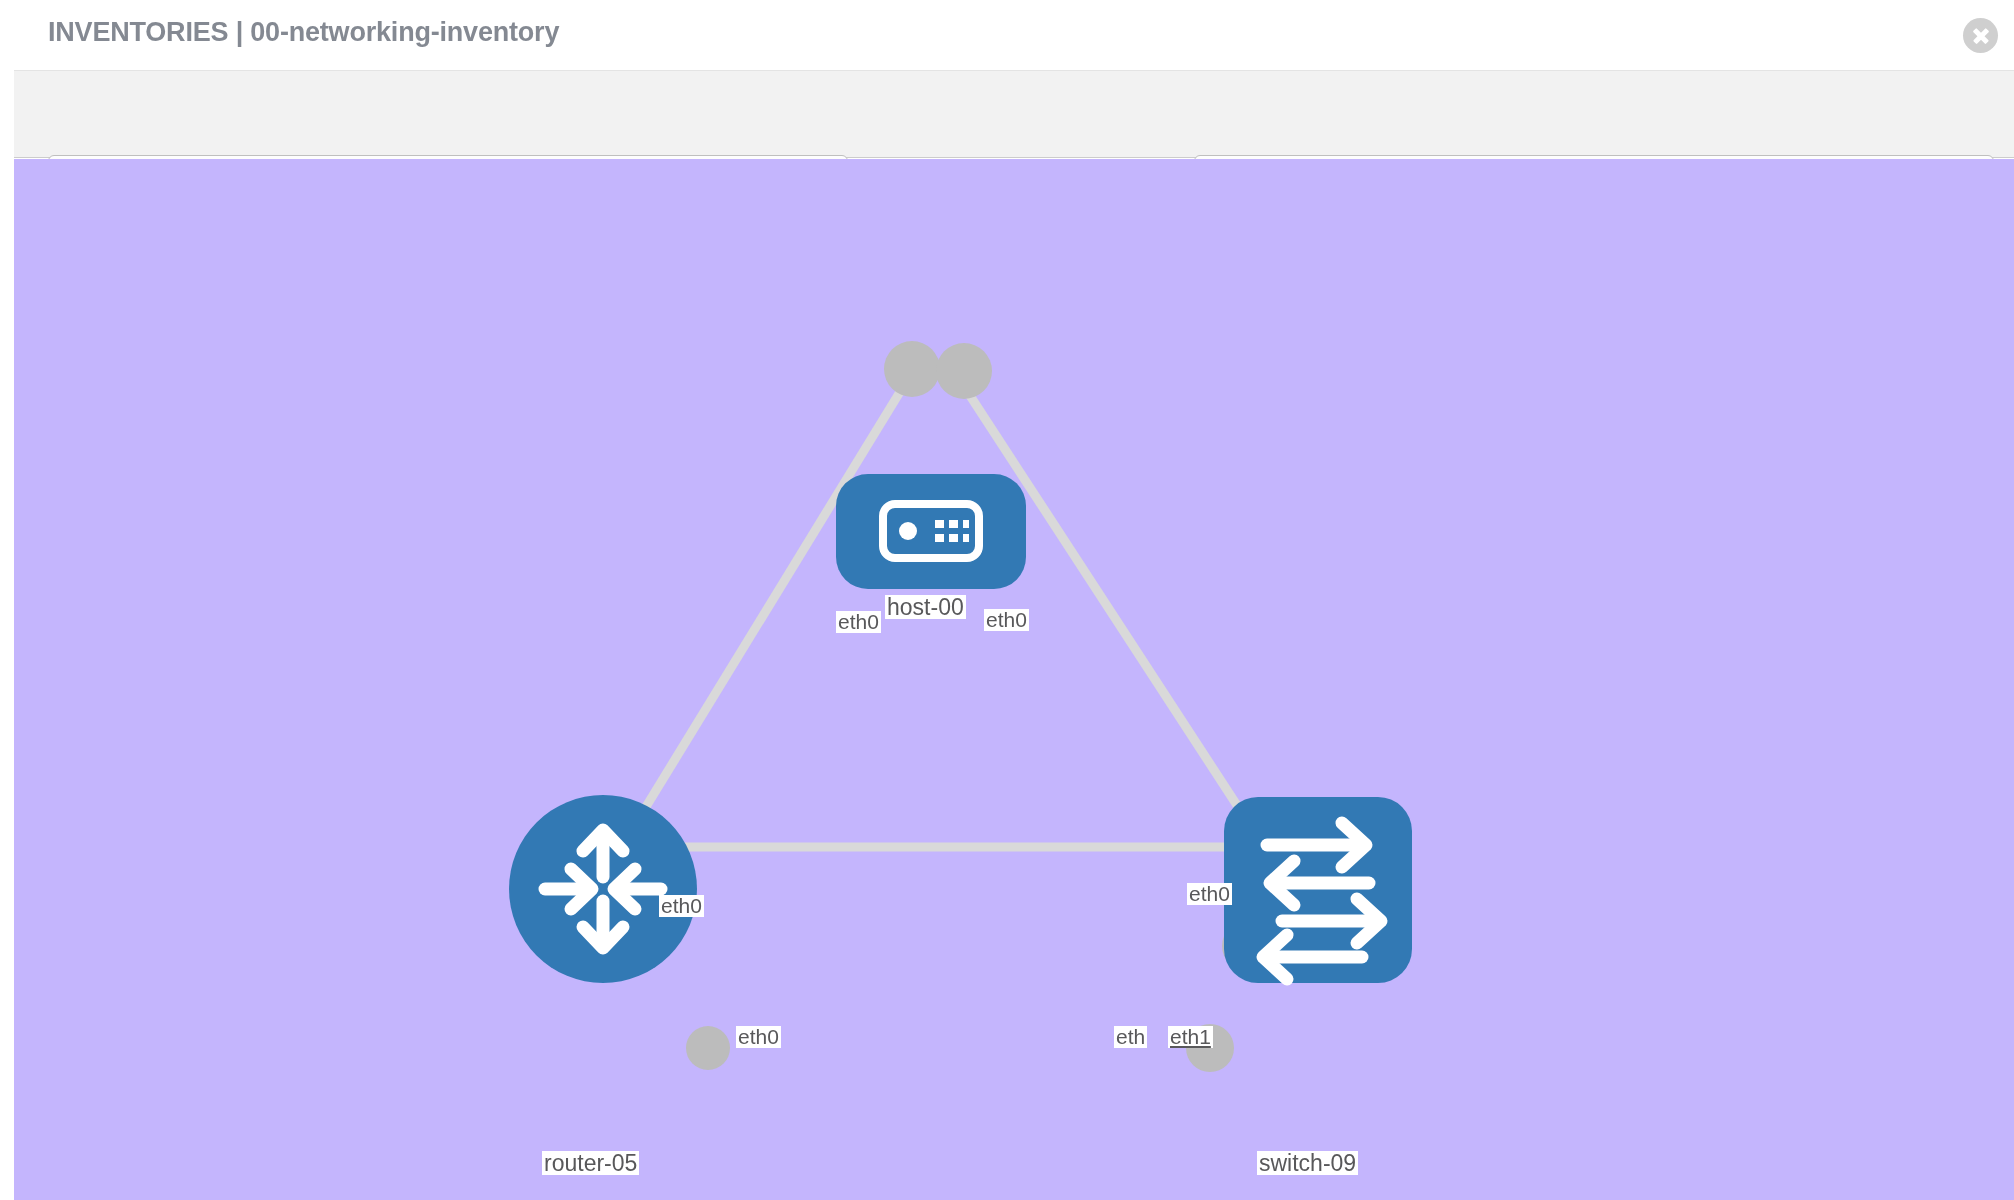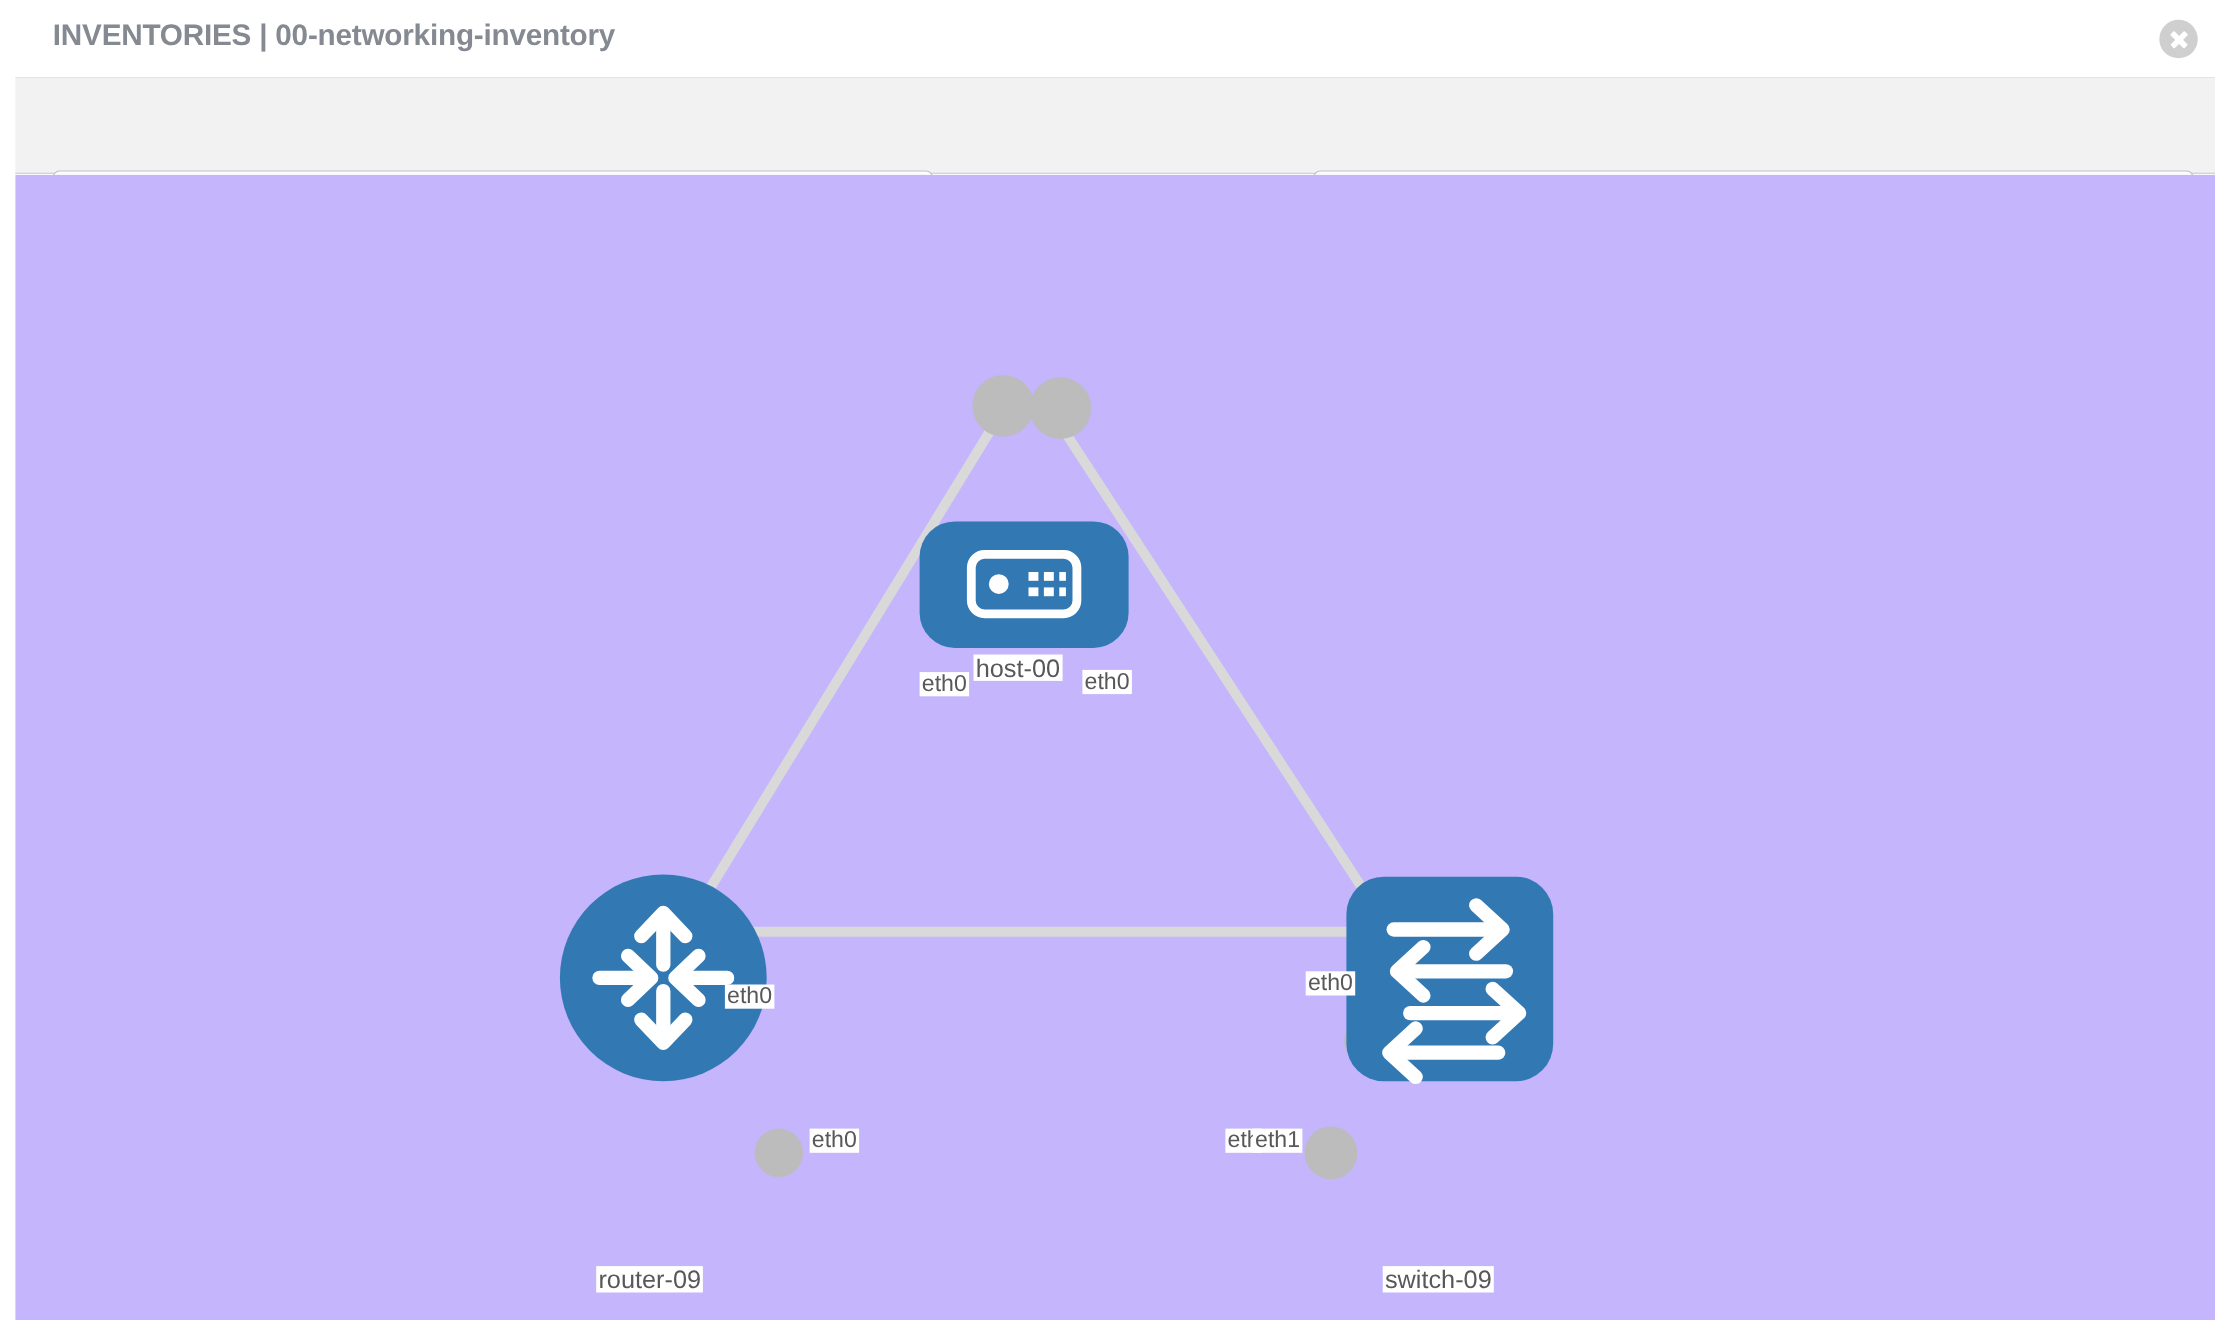--- a/index.html
+++ b/index.html
@@ -259,20 +259,20 @@
         </g>
       </g>
     </svg>
 
     <div class="edge-label" style="left:822px;  top:452px;">eth0</div>
     <div class="edge-label" style="left:970px;  top:450px;">eth0</div>
     <div class="edge-label" style="left:645px;  top:736px;">eth0</div>
     <div class="edge-label" style="left:1173px; top:724px;">eth0</div>
     <div class="edge-label" style="left:722px;  top:867px;">eth0</div>
     <div class="edge-label" style="left:1100px; top:867px;">eth</div>
-    <div class="edge-label" style="left:1125px; top:867px;">eth1</div>
+    <div class="edge-label" style="left:1154px; top:867px;text-decoration:underline;">eth1</div>
 
     <div class="node-label" style="left:871px;  top:436px;">host-00</div>
-    <div class="node-label" style="left:528px;  top:992px;">router-09</div>
+    <div class="node-label" style="left:528px;  top:992px;">router-05</div>
     <div class="node-label" style="left:1243px; top:992px;">switch-09</div>
 
   </div>
 </div>
 
 </body></html>

